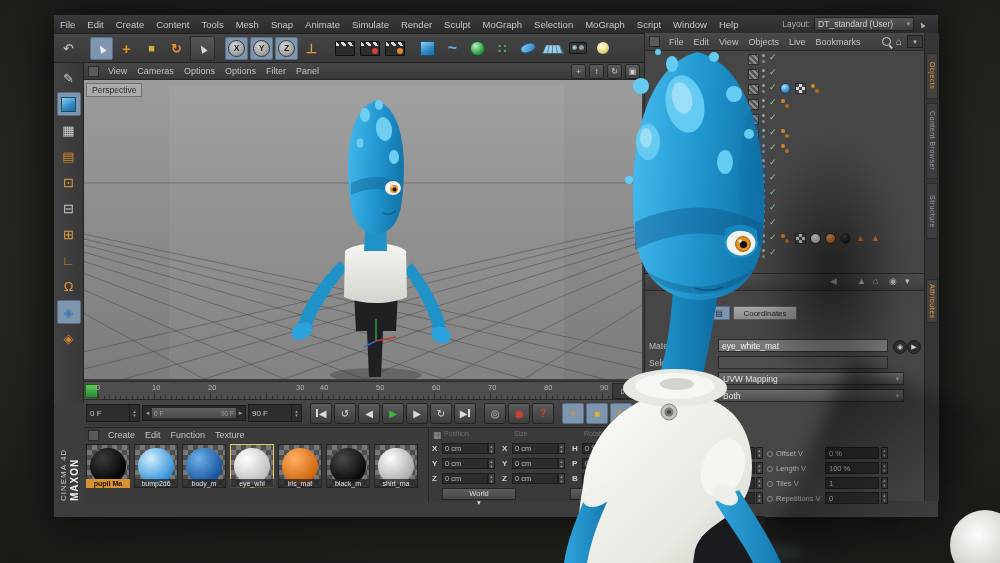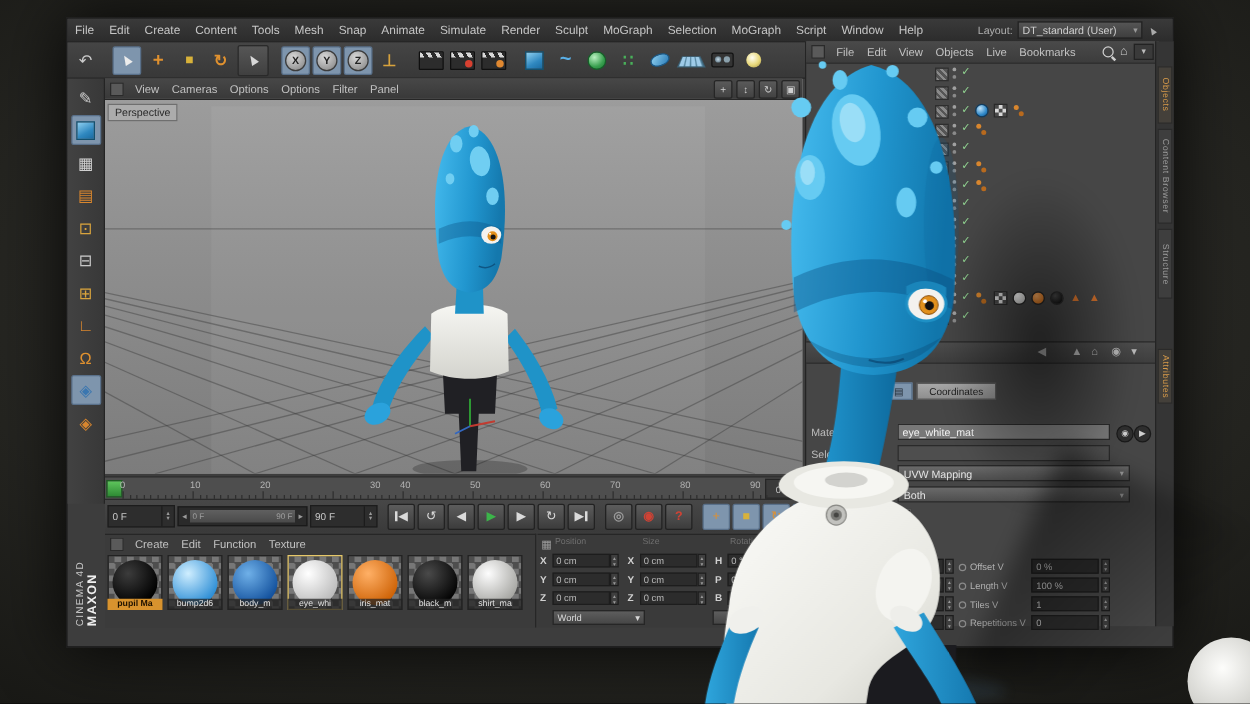--- a/index.html
+++ b/index.html
@@ -612,21 +612,21 @@
         <span class="crow-lab" style="left: 142px; top: 31px;">P</span>
         <div class="cfield" style="left: 152px; top: 30px; width: 40px;">
           <span>0 °</span>
         </div>
         <div class="cst" style="left: 192px; top: 30px;">▴<br>▾</div>
         <span class="crow-lab" style="left: 142px; top: 46px;">B</span>
         <div class="cfield" style="left: 152px; top: 45px; width: 40px;">
           <span>0 °</span>
         </div>
         <div class="cst" style="left: 192px; top: 45px;">▴<br>▾</div>
-        <div class="cdrop" style="left: 12px; top: 60px; width: 74px;">
+        <div class="cdrop" style="left: 12px; top: 60px; width: 74px; flex-direction: column;">
           <span>World</span>
           <span>▾</span>
         </div>
         <div class="cbtn" style="left: 140px; top: 60px; width: 60px;">Apply</div>
       </div>
 
     <div id="rpanel">
       <div id="ommenu">
           <span style="width: 9px; height: 9px; background: rgb(90, 90, 90); border: 1px solid rgb(42, 42, 42); margin: 0px 4px;"></span>
           <span class="mi-sm">File</span>

